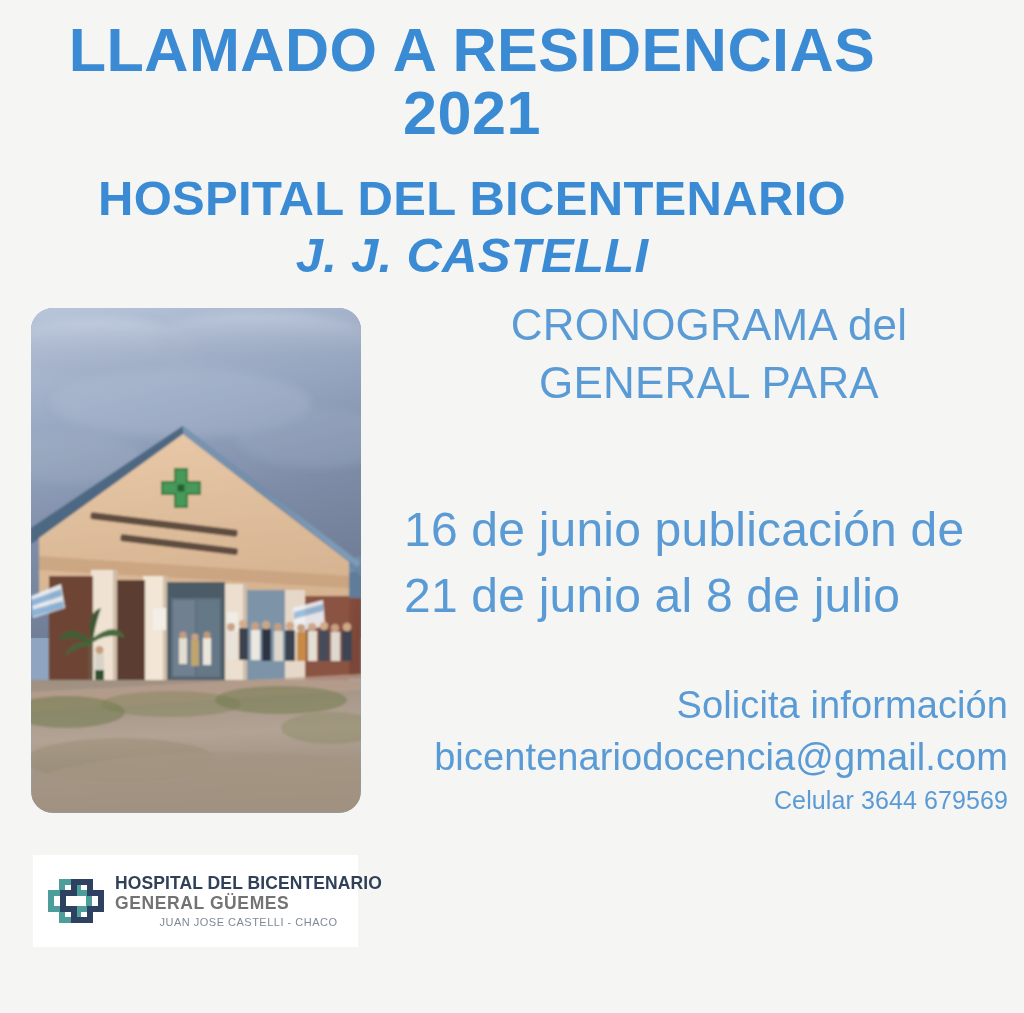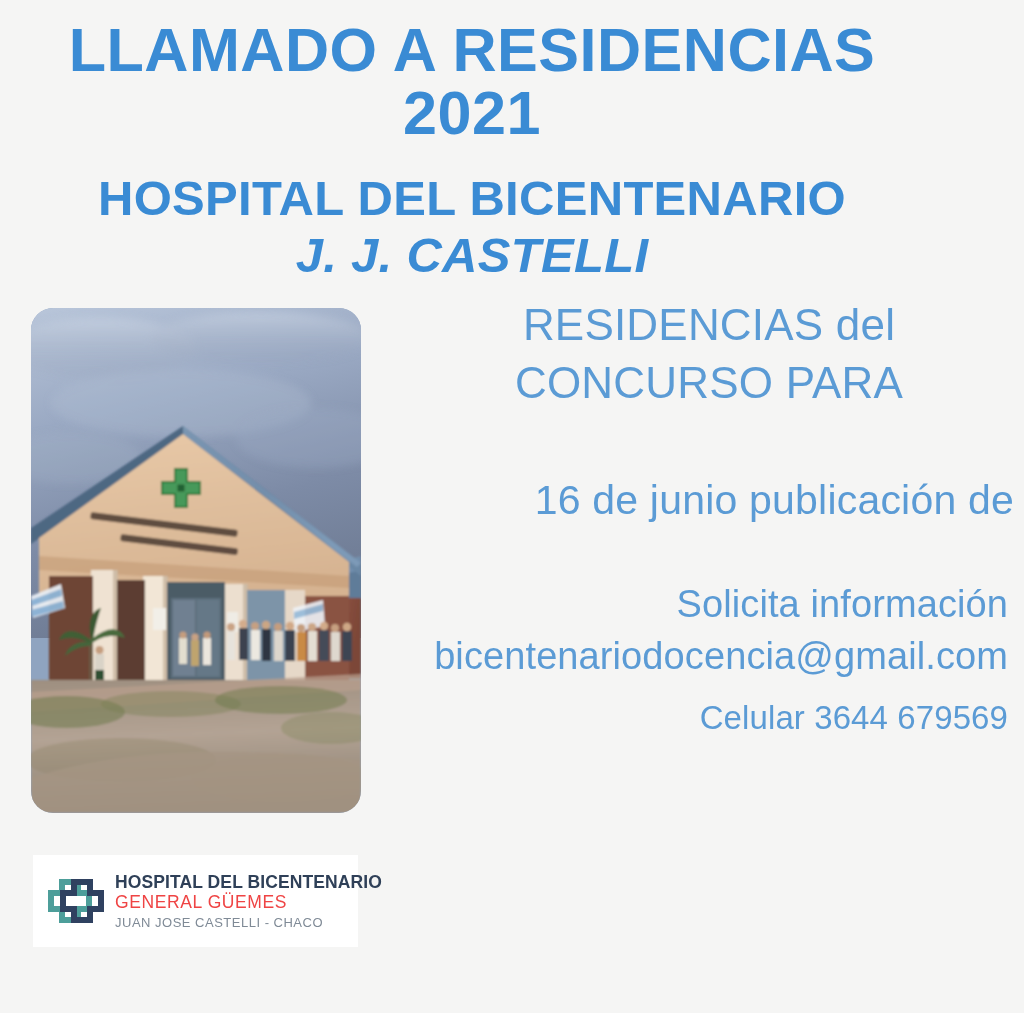--- a/index.html
+++ b/index.html
@@ -95,33 +95,34 @@
   }
   .logo-l1 {
     font-size: 17.5px;
     font-weight: 700;
     color: #2f4058;
     letter-spacing: 0.1px;
     white-space: nowrap;
   }
   .logo-l2 {
     font-size: 17.5px;
-    font-weight: 400;
-    color: #ef4444;
+    font-weight: 700;
+    color: #737373;
     letter-spacing: 0.6px;
     margin-top: 3px;
     white-space: nowrap;
   }
   .logo-l3 {
-    font-size: 13px;
+    font-size: 11px;
     font-weight: 400;
     color: #7f8a96;
     letter-spacing: 0.5px;
     margin-top: 4px;
     white-space: nowrap;
+    text-align: center;
   }
 
   
   .copy {
     position: absolute;
     left: 404px;
     top: 296px;
     width: 610px;
     color: #5b9bd5;
     font-family: "Liberation Sans", sans-serif;
@@ -129,38 +130,38 @@
   }
   .block-cronograma {
     text-align: center;
     font-size: 44px;
     line-height: 1.32;
     letter-spacing: 0.2px;
   }
   .block-cronograma span { display: block; }
 
   .block-fechas {
-    text-align: right;
-    font-size: 41px;
+    text-align: left;
+    font-size: 48px;
     line-height: 1.37;
     letter-spacing: 0.2px;
-    margin-top: 60px;
+    margin-top: 85px;
   }
   .block-fechas span { display: block; }
 
   .block-contacto {
     text-align: right;
     font-size: 38px;
     line-height: 1.37;
     letter-spacing: 0.1px;
     margin-top: 50px;
     padding-right: 6px;
   }
   .block-contacto span { display: block; text-align: right; }
-  .block-contacto .celular { font-size: 33px; margin-top: 13px; }
+  .block-contacto .celular { font-size: 25px; }
 </style>
 </head>
 <body>
 
 <div class="poster-head">
   <h1 class="title-main">LLAMADO A RESIDENCIAS 2021</h1>
   <h2 class="title-sub">
     <span class="line1">HOSPITAL DEL BICENTENARIO</span>
     <span class="line2">J. J. CASTELLI</span>
   </h2>
@@ -345,26 +346,27 @@
   <div class="logo-text">
     <div class="logo-l1">HOSPITAL DEL BICENTENARIO</div>
     <div class="logo-l2">GENERAL GÜEMES</div>
     <div class="logo-l3">JUAN JOSE CASTELLI - CHACO</div>
   </div>
 </div>
 
 <div class="copy">
 
   <div class="block-cronograma">
-    <span>RESIDENCIAS del</span>
-    <span>CONCURSO PARA</span>
+    <span>CRONOGRAMA del</span>
+    <span>GENERAL PARA</span>
   </div>
 
   <div class="block-fechas">
     <span>16 de junio publicación de</span>
+    <span>21 de junio al 8 de julio</span>
   </div>
 
   <div class="block-contacto">
     <span>Solicita información</span>
     <span>bicentenariodocencia@gmail.com</span>
     <span class="celular">Celular 3644 679569</span>
   </div>
 
 </div>
 

